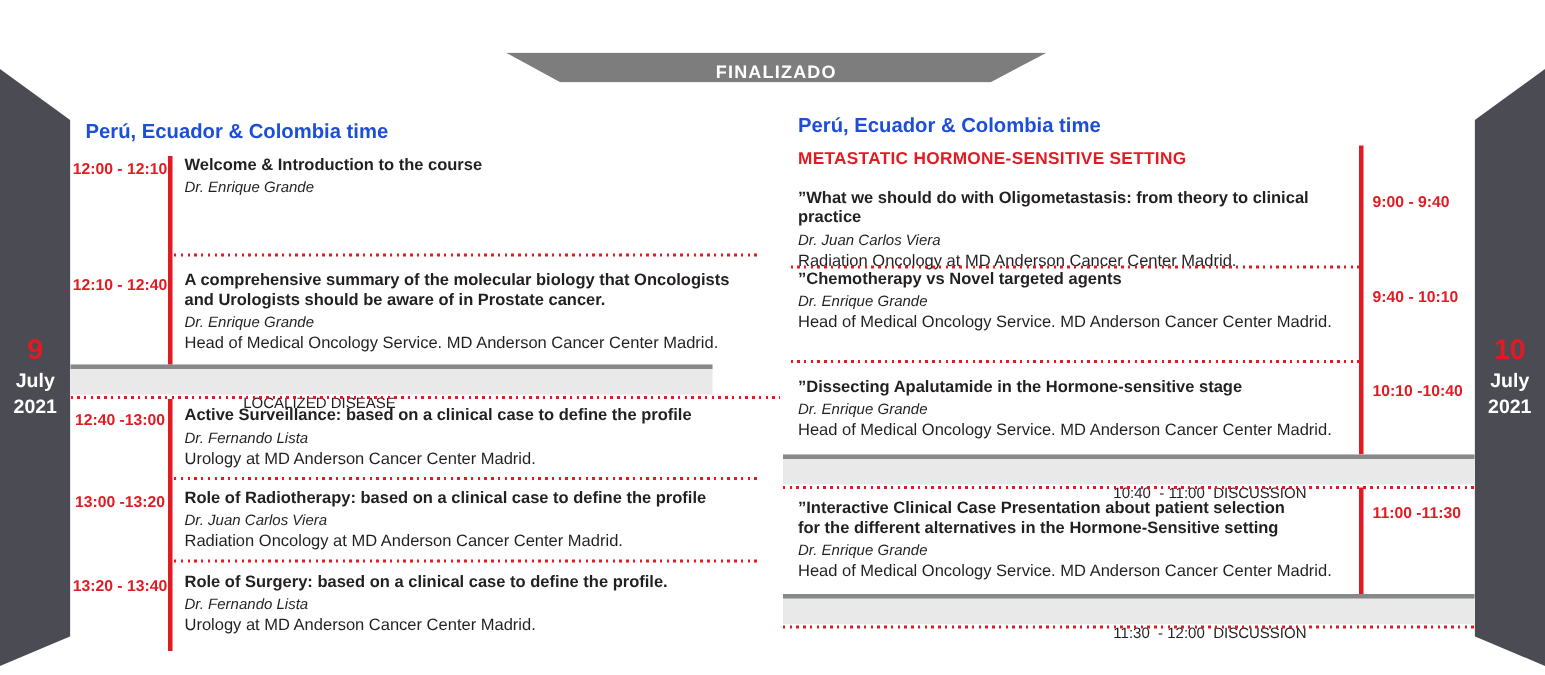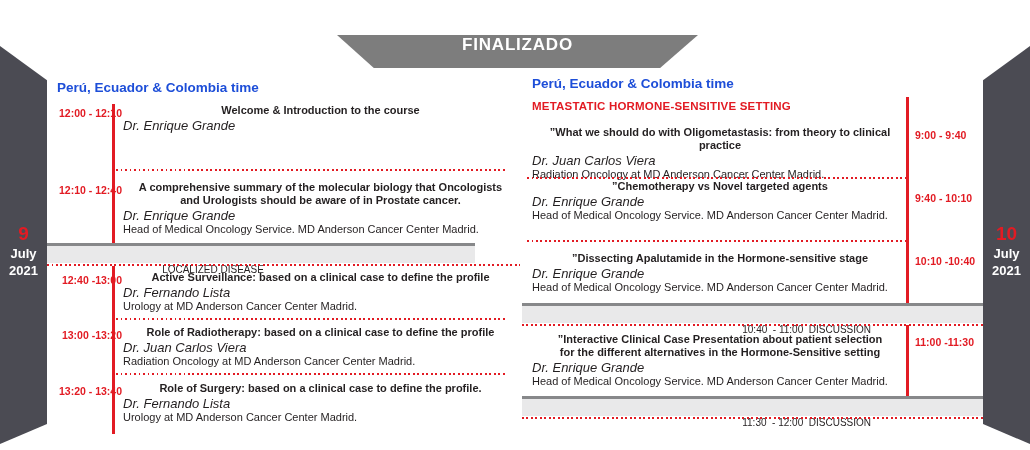--- a/index.html
+++ b/index.html
@@ -1,48 +1,48 @@
 <!DOCTYPE html>
 <html><head>
 <meta charset="utf-8">
 <style>
   * { margin:0; padding:0; box-sizing:border-box; }
   body { background:#fff; font-family:"Liberation Sans", sans-serif; }
   .stage { position:relative; width:1030px; height:450px; background:#ffffff; overflow:hidden; color:#231f20; }
 
   
-  .banner { position:absolute; left:337px; top:35px; width:361px; height:33px;
+  .banner { position:absolute; left:337px; top:35px; width:361px; height:20px;
     background:#7d7d7d; clip-path:polygon(0 0,100% 0,89.5% 100%,10.2% 100%);
-    display:flex; align-items:flex-start; justify-content:center;
-    color:#fff; font-weight:bold; font-size:17px; letter-spacing:.8px; }
+    display:flex; align-items:flex-end; justify-content:center;
+    color:#fff; font-weight:bold; font-size:12px; letter-spacing:.8px; }
 
   
   .ribbon { position:absolute; top:46px; width:47px; height:398px; background:#4b4b53; }
   .ribbon.left  { left:0;     clip-path:polygon(0 0, 100% 8.6%, 100% 95%, 0 100%); }
   .ribbon.right { left:983px; clip-path:polygon(0 8.6%, 100% 0, 100% 100%, 0 95%); }
   .ribbon-text { position:absolute; top:176px; width:100%; text-align:center;
     color:#fff; font-weight:bold; font-size:13px; line-height:17px; }
   .ribbon-day { color:#e21b23; font-size:19px; line-height:23px; font-weight:bold; }
 
   
   .vline { position:absolute; width:3px; background:#e21b23; }
 
   
   .tz { position:absolute; color:#1d4ed8; font-weight:bold; font-size:13.5px; }
   .sect { position:absolute; color:#e21b23; font-weight:bold; font-size:11.5px; letter-spacing:.2px; }
 
   
   .time { position:absolute; color:#e21b23; font-weight:bold; font-size:10.5px; white-space:pre; }
-  .time.l { left:48px; width:74px; text-align:right; }
+  .time.l { left:48px; width:64px; text-align:center; }
   .time.r { left:915px; width:66px; text-align:left; }
   .body { position:absolute; }
   .body.l { left:123px; width:395px; }
   .body.r { left:532px; width:376px; }
-  .title { font-weight:bold; font-size:11px; line-height:13px; white-space:pre-line; margin-bottom:3px;text-align:center; }
-  .speaker { font-style:italic; font-size:13px; line-height:12.5px; }
+  .title { font-weight:bold; font-size:11px; line-height:13px; white-space:pre-line; margin-bottom:3px; }
+  .speaker { font-style:italic; font-size:10px; line-height:12.5px; }
   .affil { font-size:11px; line-height:12.5px; white-space:pre-line; }
 
   
   .dot { position:absolute; height:2px;
     background-image:repeating-linear-gradient(90deg,#e21b23 0 1.6px,transparent 1.6px 4.5px); }
 
   
   .band { position:absolute; height:20px; background:#e9e9ea; border-top:3px solid #87888a;
     font-size:10px; line-height:16px; color:#231f20; white-space:pre; }
   .band.l { left:47px; top:243px; width:428px; padding-left:104px; }

